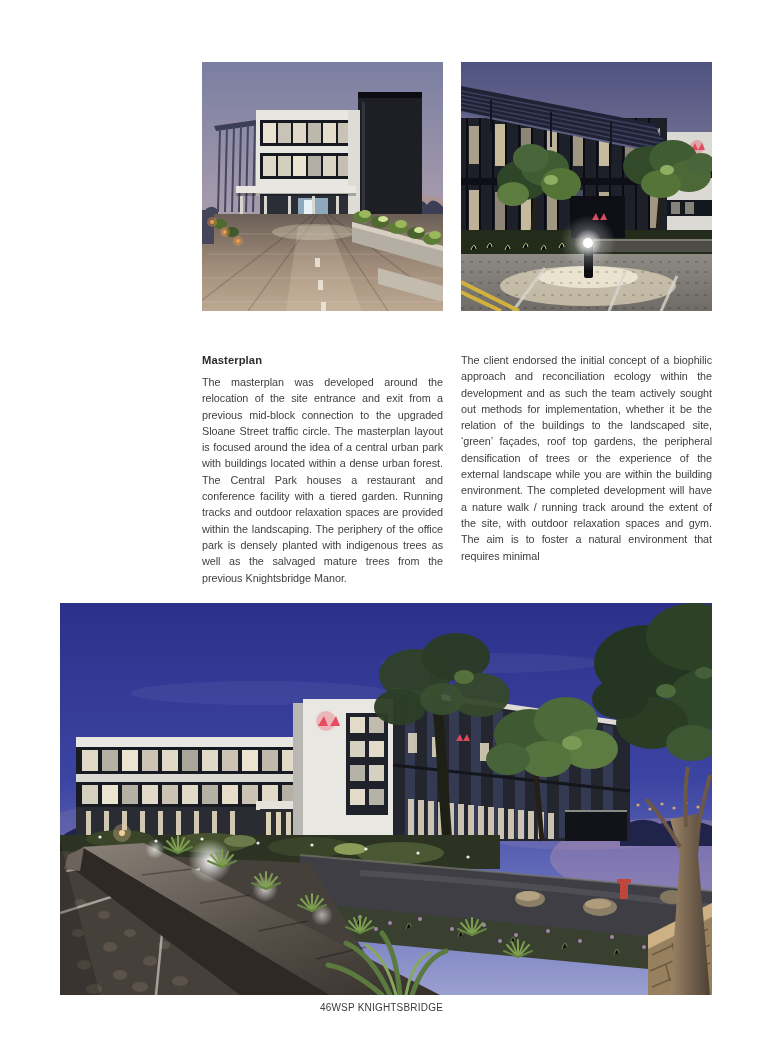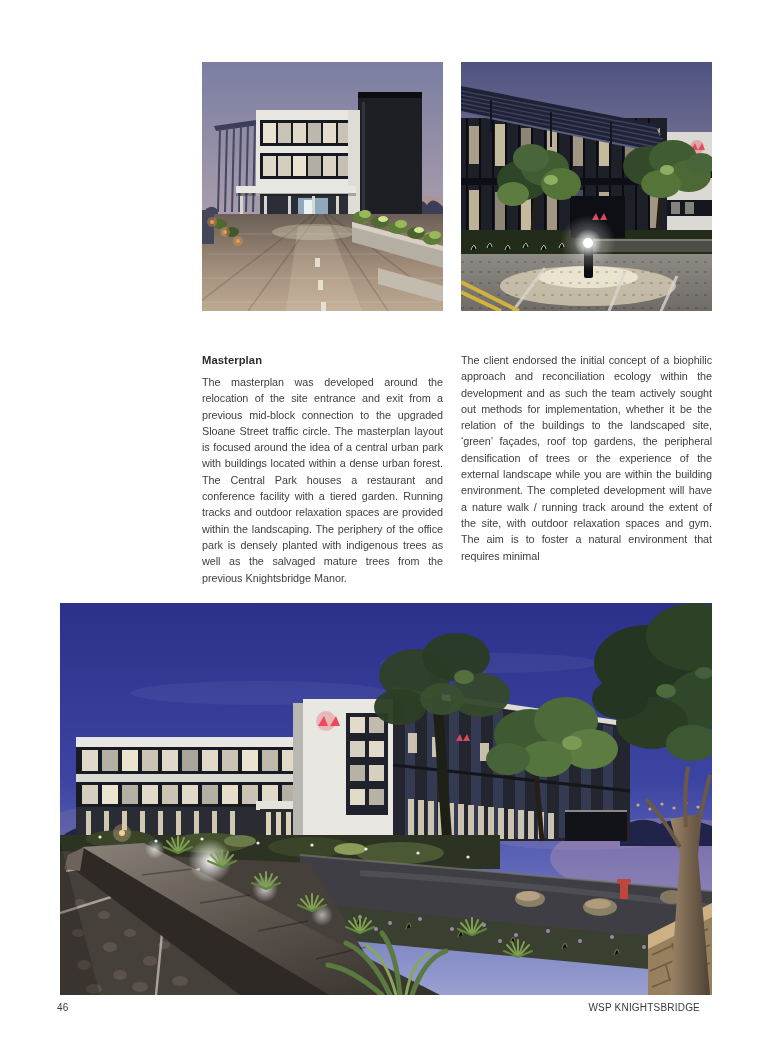--- a/index.html
+++ b/index.html
@@ -12,21 +12,21 @@
   .photo svg{display:block;width:100%;height:100%;}
   .photo-top-left{left:202px;top:62px;width:241px;height:249px;}
   .photo-top-right{left:461px;top:62px;width:251px;height:249px;}
   .photo-bottom{left:60px;top:603px;width:652px;height:392px;}
   .columns{position:absolute;left:202px;top:352px;width:510px;display:flex;gap:18px;}
   .col{color:#3e3e3e;}
   .col-left{width:241px;}
   .col-right{width:251px;}
   .col h3{font-size:11.2px;line-height:16px;margin:0 0 6px 0;color:#2c2c2c;font-weight:bold;letter-spacing:.1px;}
   .col p{font-size:10.8px;line-height:16.3px;margin:0;text-align:justify;letter-spacing:-0.05px;word-spacing:.2px;}
-  .footer{position:absolute;left:57px;right:72px;top:1002px;display:flex;justify-content:space-between;
+  .footer{position:absolute;left:57px;right:66px;top:1002px;display:flex;justify-content:center;
     font-size:10px;color:#3a3a3a;letter-spacing:.2px;}
 </style>
 </head>
 <body>
 
 <div class="page">
 
   <figure class="photo photo-top-left" aria-label="Office building entrance with canopy and paved driveway at dusk">
     <svg viewBox="0 0 241 249" preserveAspectRatio="none">
       <defs>

